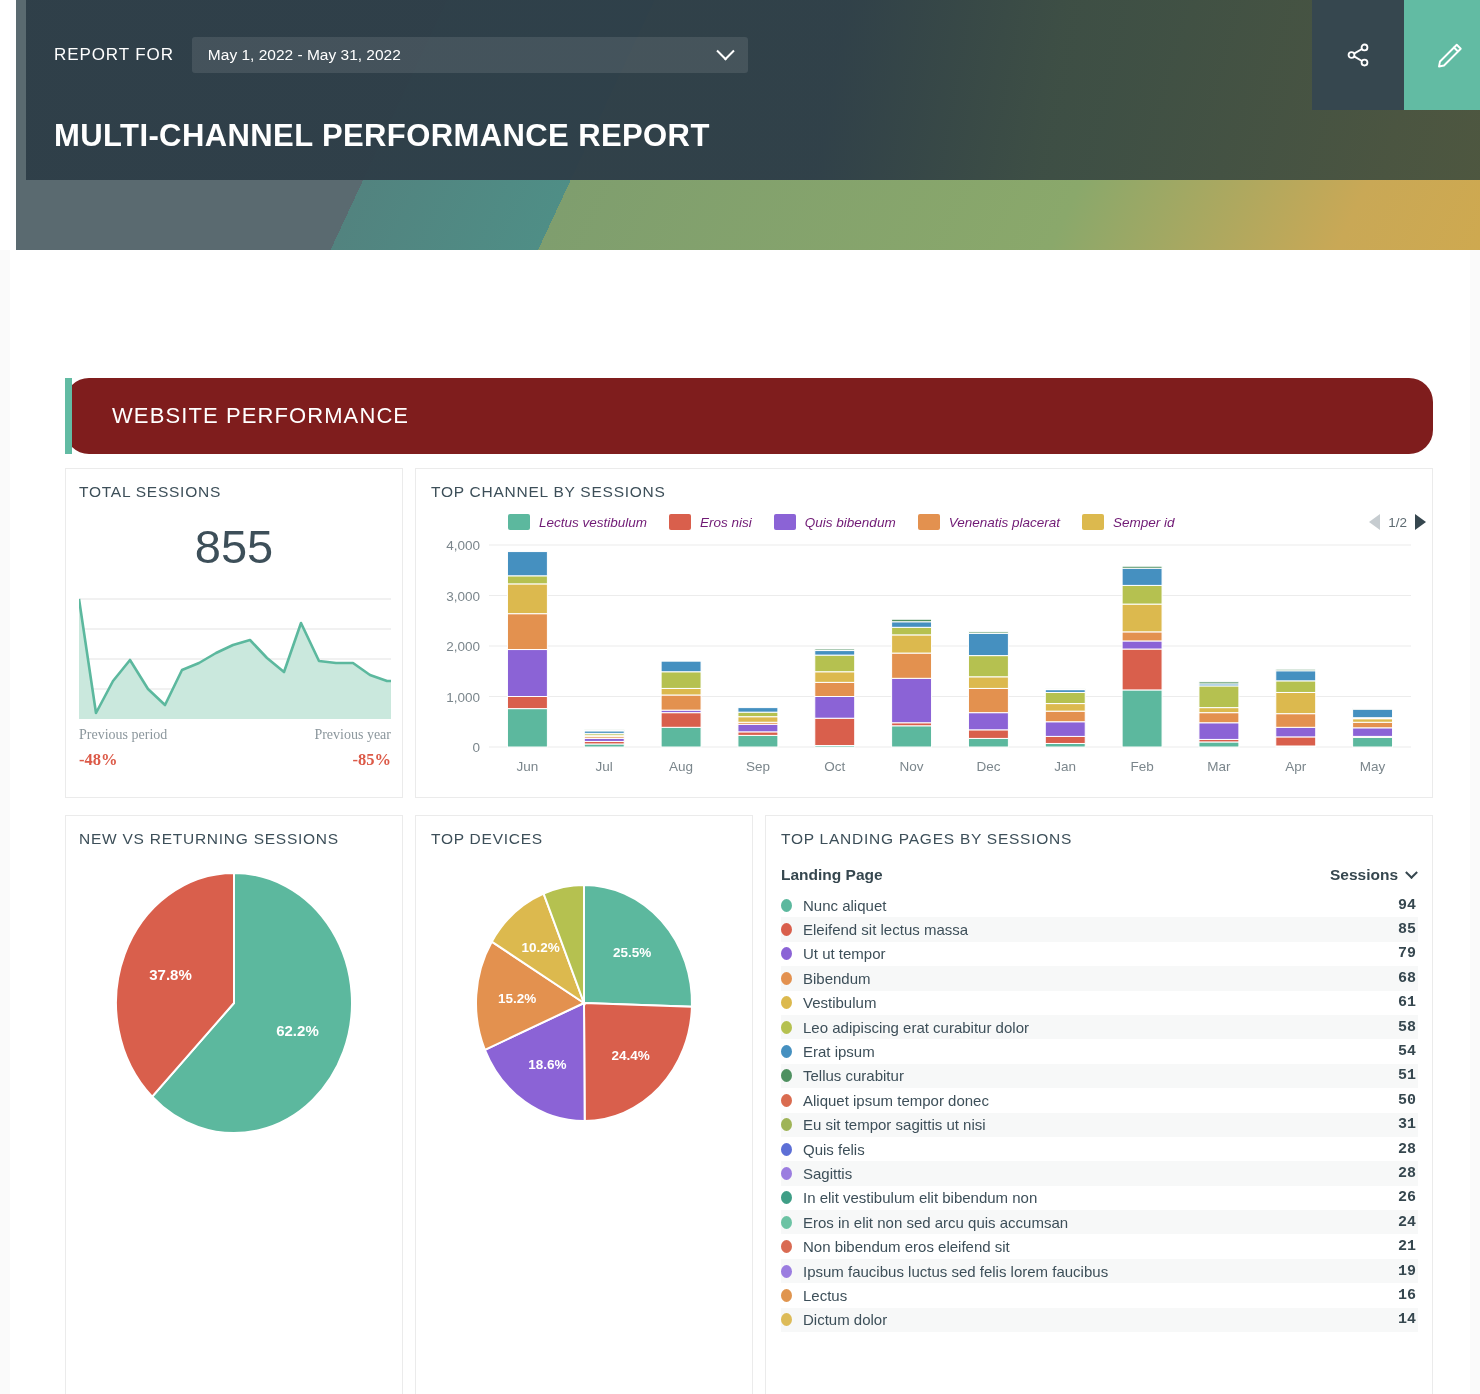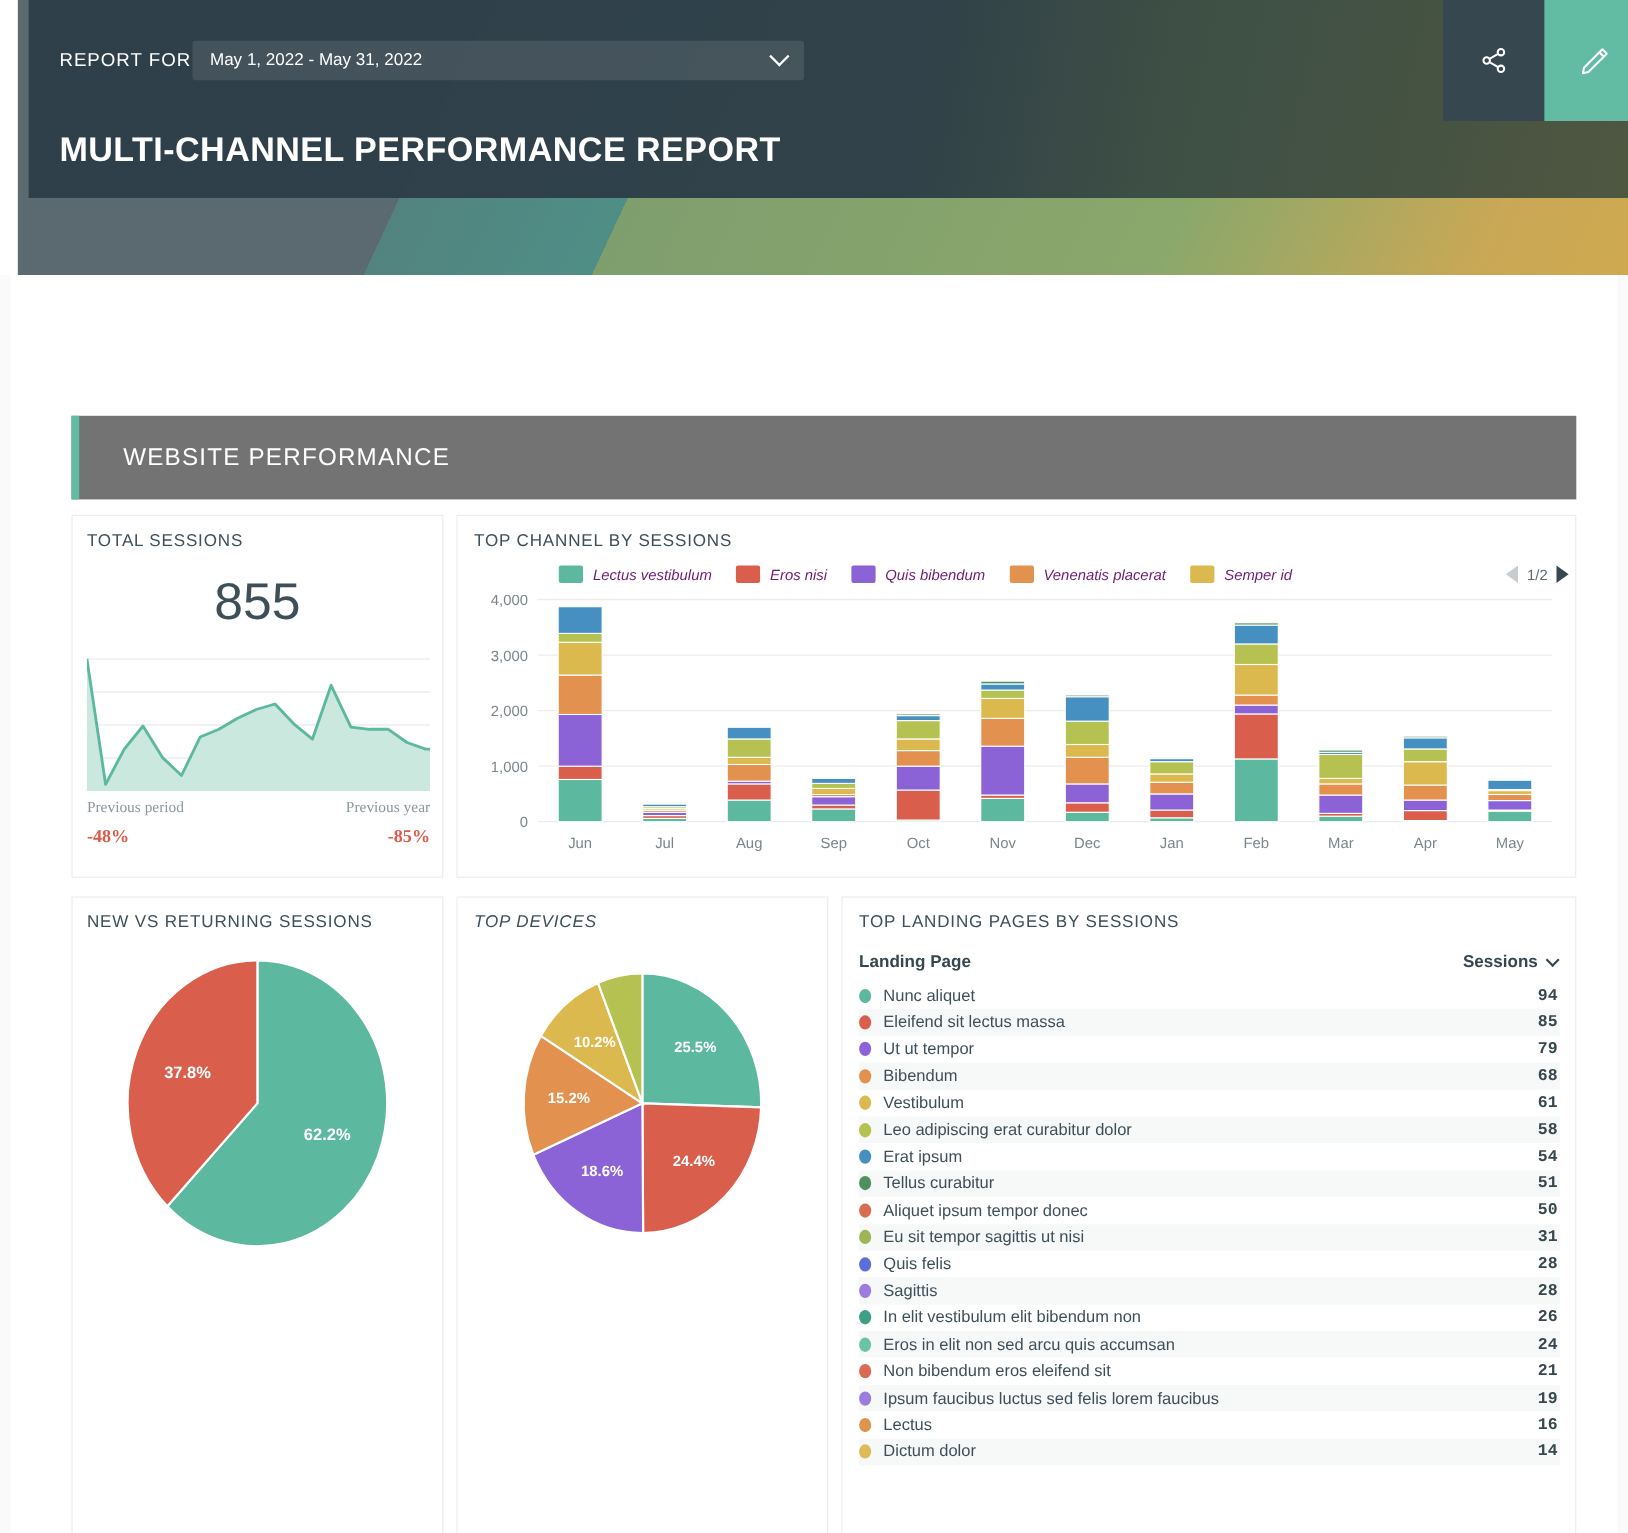--- a/index.html
+++ b/index.html
@@ -20,39 +20,39 @@
           #52837f 27%, #4f8e86 40%,
           #7f9e6e 40%, #8aa86b 72%,
           #c9a856 90%, #cfa94f 100%);
   }
   .banner-dark { position:absolute; left:10px; top:0; width:1460px; height:180px;
       background: rgba(46,62,72,0.93); }
   .banner-dark.tint { background:linear-gradient(100deg, rgba(46,62,72,0.97) 0%, rgba(46,62,72,0.97) 55%, rgba(56,72,66,0.93) 70%, rgba(64,78,62,0.9) 100%); }
   .topbar { position:absolute; left:10px; top:0; width:1460px; height:110px; display:flex; align-items:center; }
   .report-for-label { color:#ffffff; font-size:17px; letter-spacing:.9px; margin-left:28px; font-weight:400; }
   .daterange {
-    margin-left:1px; width:556px; height:36px; background:rgba(255,255,255,0.10);
+    margin-left:18px; width:556px; height:36px; background:rgba(255,255,255,0.10);
     border-radius:3px; display:flex; align-items:center; justify-content:space-between;
     padding:0 16px; color:#fff; font-size:15.5px; cursor:pointer;
   }
   .chev { width:13px; height:13px; border-right:2.3px solid #fff; border-bottom:2.3px solid #fff;
           transform:rotate(45deg) translate(-3px,-3px); }
   .topbar-actions { position:absolute; right:0; top:0; display:flex; height:110px; }
   .icon-btn { width:92px; height:110px; display:flex; align-items:center; justify-content:center; cursor:pointer; }
   .icon-btn.share { background:#36474f; }
   .icon-btn.edit  { background:#62bba3; }
   .report-title { position:absolute; left:38px; top:118px; color:#fff;
       font-size:31px; font-weight:bold; letter-spacing:.4px; }
 
   
   .content { position:absolute; left:0; top:250px; width:1480px; height:1144px; background:#fafafa; }
   .sheet { position:absolute; left:10px; top:0; width:1460px; height:1144px; background:#ffffff; }
 
   .section-head { position:absolute; left:55px; top:128px; width:1368px; height:76px;
-      background:#737373; display:flex; align-items:center; }
+      background:#7f1d1d; display:flex; align-items:center;border-radius:24px; }
   .section-accent { width:7px; height:76px; background:#62bba3; }
   .section-title { color:#fff; font-size:22px; letter-spacing:1.1px; margin-left:40px; }
 
   .card { position:absolute; background:#fff; border:1px solid #ebebeb; }
 
   .card-title { font-size:15.5px; color:#3d4f59; letter-spacing:.75px; }
 
   
   #card-sessions { left:55px; top:218px; width:338px; height:330px; }
   #card-sessions .card-title { position:absolute; left:13px; top:14px; }
@@ -77,21 +77,21 @@
   .tri { width:0; height:0; border-top:8px solid transparent; border-bottom:8px solid transparent; cursor:pointer; }
   .tri.l { border-right:11px solid #c6ccd0; }
   .tri.r { border-left:11px solid #36474f; }
   .pg-label { font-size:13.5px; color:#5e6b72; }
   .bars { position:absolute; left:15px; top:72px; width:988px; height:240px; }
 
   
   #card-newret { left:55px; top:565px; width:338px; height:585px; }
   #card-newret .card-title { position:absolute; left:13px; top:14px; }
   #card-devices { left:405px; top:565px; width:338px; height:585px; }
-  #card-devices .card-title { position:absolute; left:15px; top:14px;font-style:italic; }
+  #card-devices .card-title { position:absolute; left:15px; top:14px; }
   .pie-wrap { position:absolute; left:0; right:0; top:52px; display:flex; justify-content:center; }
 
   
   #card-landing { left:755px; top:565px; width:668px; height:820px; }
   #card-landing .card-title { position:absolute; left:15px; top:14px; }
   .tbl { position:absolute; left:15px; top:46px; right:14px; }
   .tbl-head { display:flex; justify-content:space-between; align-items:center;
       font-size:15.5px; font-weight:bold; color:#36474f; padding:4px 2px 9px 0; }
   .th-right { display:flex; align-items:center; gap:9px; }
   .sort-chev { width:9px; height:9px; border-right:2px solid #36474f; border-bottom:2px solid #36474f;

